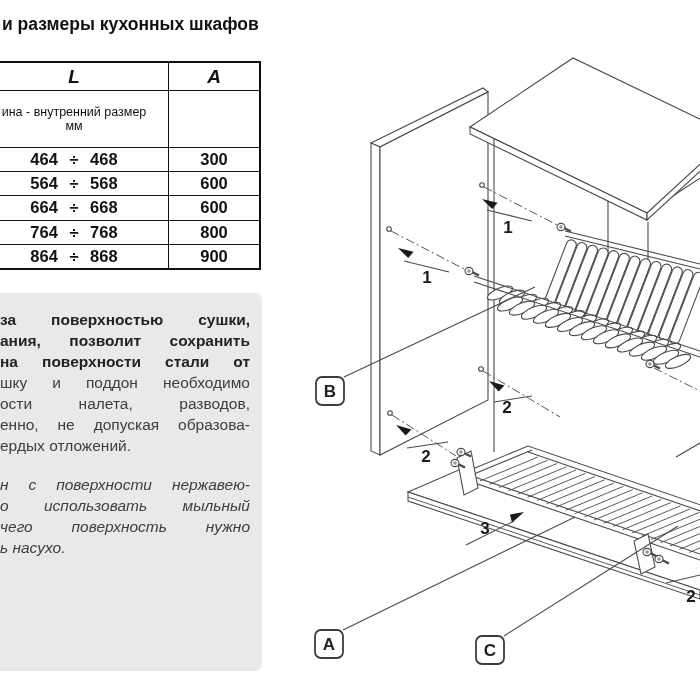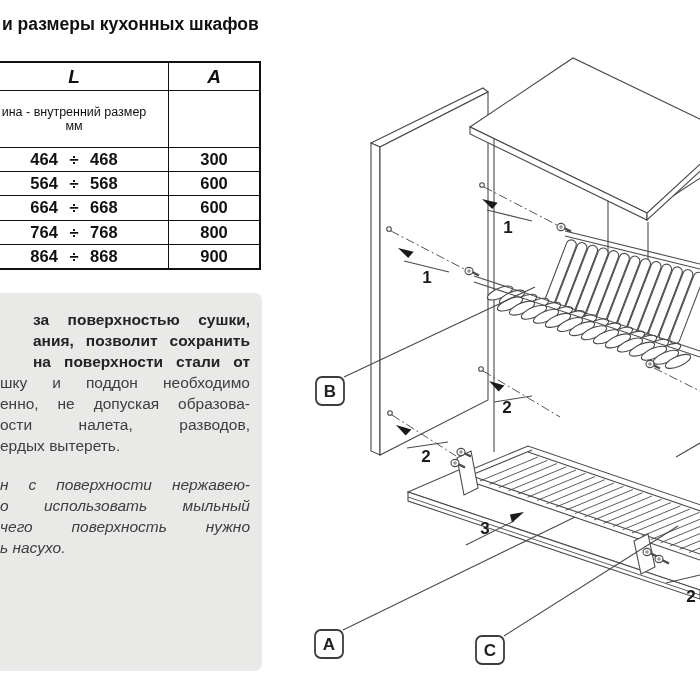--- a/index.html
+++ b/index.html
@@ -20,21 +20,21 @@
   .srow .tc{font-size:12.5px;line-height:14.5px;}
   .vrow{height:24.2px;}
   .vrow .tc{font-size:16.5px;font-weight:bold;}
   .vl{word-spacing:7px;}
   .nowrap{white-space:nowrap;}
   
   .panel{position:absolute;left:-10px;top:293px;width:272px;height:378px;background:#e9e9e8;border-radius:7px;}
   .plines{position:absolute;left:10px;top:16px;width:250px;font-size:15.5px;color:#3e3e3e;}
   .pl{height:21px;line-height:21px;white-space:nowrap;overflow:visible;}
   .jl{text-align:justify;text-align-last:justify;white-space:normal;}
-  .bold{font-weight:bold;color:#232323;padding-left:33px;}
+  .bold{font-weight:bold;color:#232323;}
   .gap18{margin-top:18px;font-style:italic;}
   .gap12{margin-top:12px;}
   
   .diag{position:absolute;left:300px;top:55px;}
   .ln{stroke:#4a4a4a;stroke-width:1.1;fill:none;}
   .lnf{stroke:#4a4a4a;stroke-width:1.1;fill:#ffffff;}
   .thin{stroke:#4a4a4a;stroke-width:0.9;fill:none;}
   .dash{stroke:#555;stroke-width:1;fill:none;stroke-dasharray:9 3 2 3;}
   .callout-num{font-family:"Liberation Sans",sans-serif;font-size:17px;font-weight:bold;fill:#1a1a1a;}
   .letter{font-family:"Liberation Sans",sans-serif;font-size:17px;font-weight:bold;fill:#222;}
@@ -78,23 +78,23 @@
   </div>
 </div>
 
 <div class="panel">
   <div class="plines">
     <div>
       <div class="pl jl bold">за поверхностью сушки,</div>
       <div class="pl jl bold">ания, позволит сохранить</div>
       <div class="pl jl bold">на поверхности стали от</div>
       <div class="pl jl">шку и поддон необходимо</div>
+      <div class="pl jl">ости налета, разводов,</div>
       <div class="pl jl">енно, не допуская образова-</div>
-      <div class="pl jl">ости налета, разводов,</div>
-      <div class="pl">ердых вытереть.</div>
+      <div class="pl">ердых отложений.</div>
     </div>
     <div class="gap18">
       <div class="pl jl">н с поверхности нержавею-</div>
       <div class="pl jl">о использовать мыльный</div>
       <div class="pl jl">чего поверхность нужно</div>
       <div class="pl">ь насухо.</div>
     </div>
   </div>
 </div>
 

